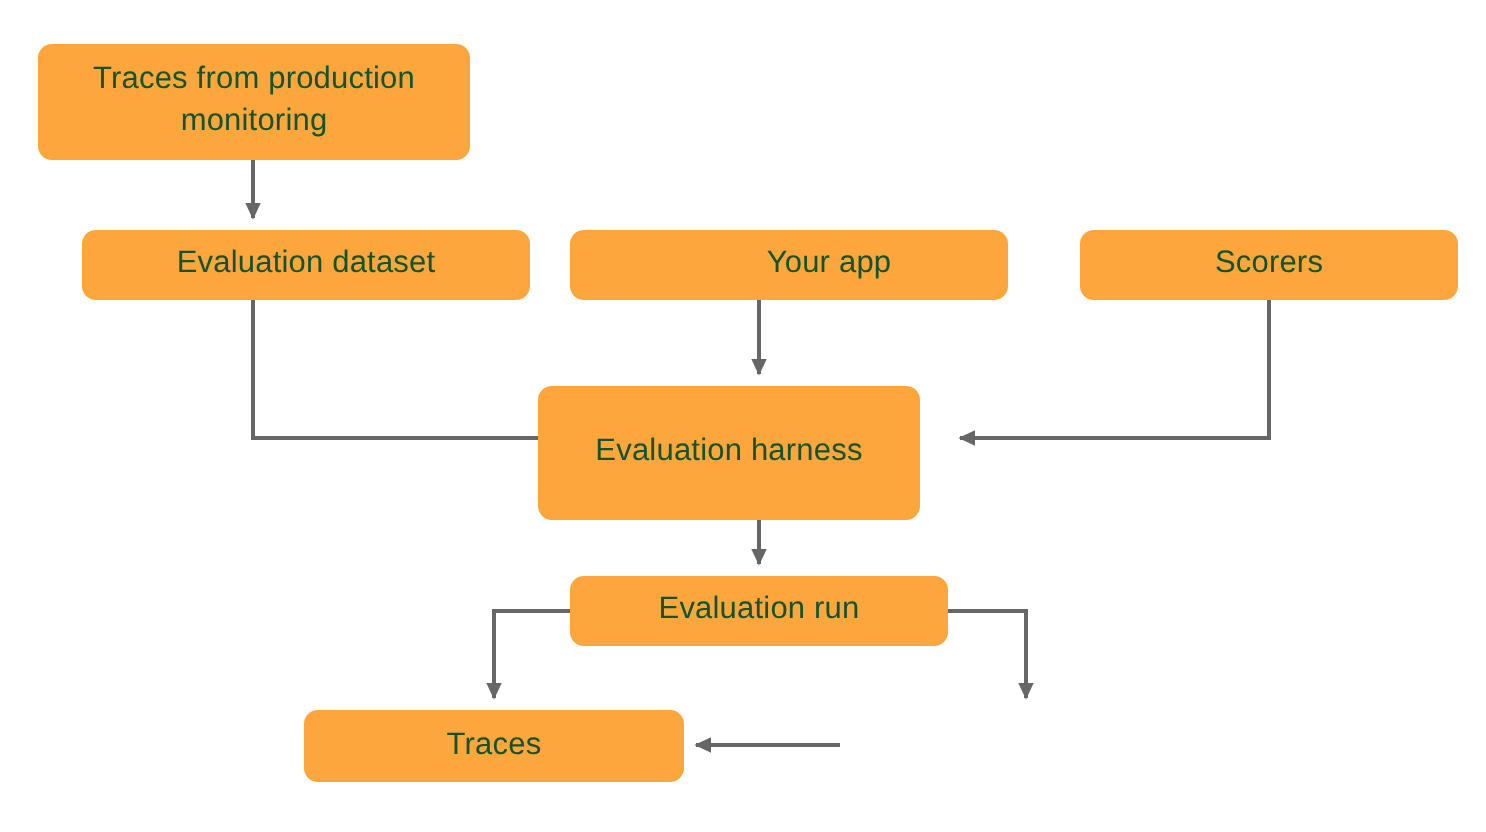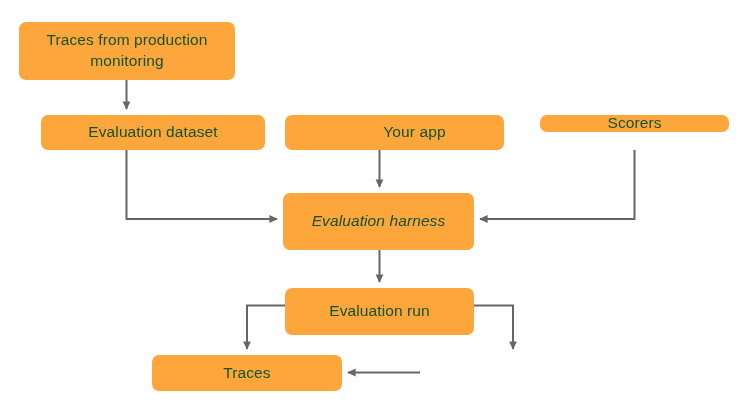--- a/index.html
+++ b/index.html
@@ -45,23 +45,23 @@
   }
   .node-label {
     display: block;
     white-space: pre-line;
   }
 
   
   #node-traces-production { left: 19px;  top: 22px;  width: 216px; height: 58px; }
   #node-eval-dataset      { left: 41px;  top: 115px; width: 224px; height: 35px; }
   #node-your-app          { left: 285px; top: 115px; width: 219px; height: 35px; padding-left: 48px; }
-  #node-scorers           { left: 540px; top: 115px; width: 189px; height: 17px; }
-  #node-eval-harness      { left: 283px; top: 193px; width: 191px; height: 57px; font-style: italic; }
-  #node-eval-run          { left: 285px; top: 288px; width: 189px; height: 47px; }
+  #node-scorers           { left: 540px; top: 115px; width: 189px; height: 35px; }
+  #node-eval-harness      { left: 269px; top: 193px; width: 191px; height: 67px; }
+  #node-eval-run          { left: 285px; top: 288px; width: 189px; height: 35px; }
   #node-traces            { left: 152px; top: 355px; width: 190px; height: 36px; }
   #node-feedback          { left: 420px; top: 355px; width: 189px; height: 36px; }
 </style>
 </head>
 <body>
 
 <div id="diagram-canvas">
 
   <svg id="connector-layer" viewBox="0 0 743 416" width="743" height="416" xmlns="http://www.w3.org/2000/svg">
     <defs>

